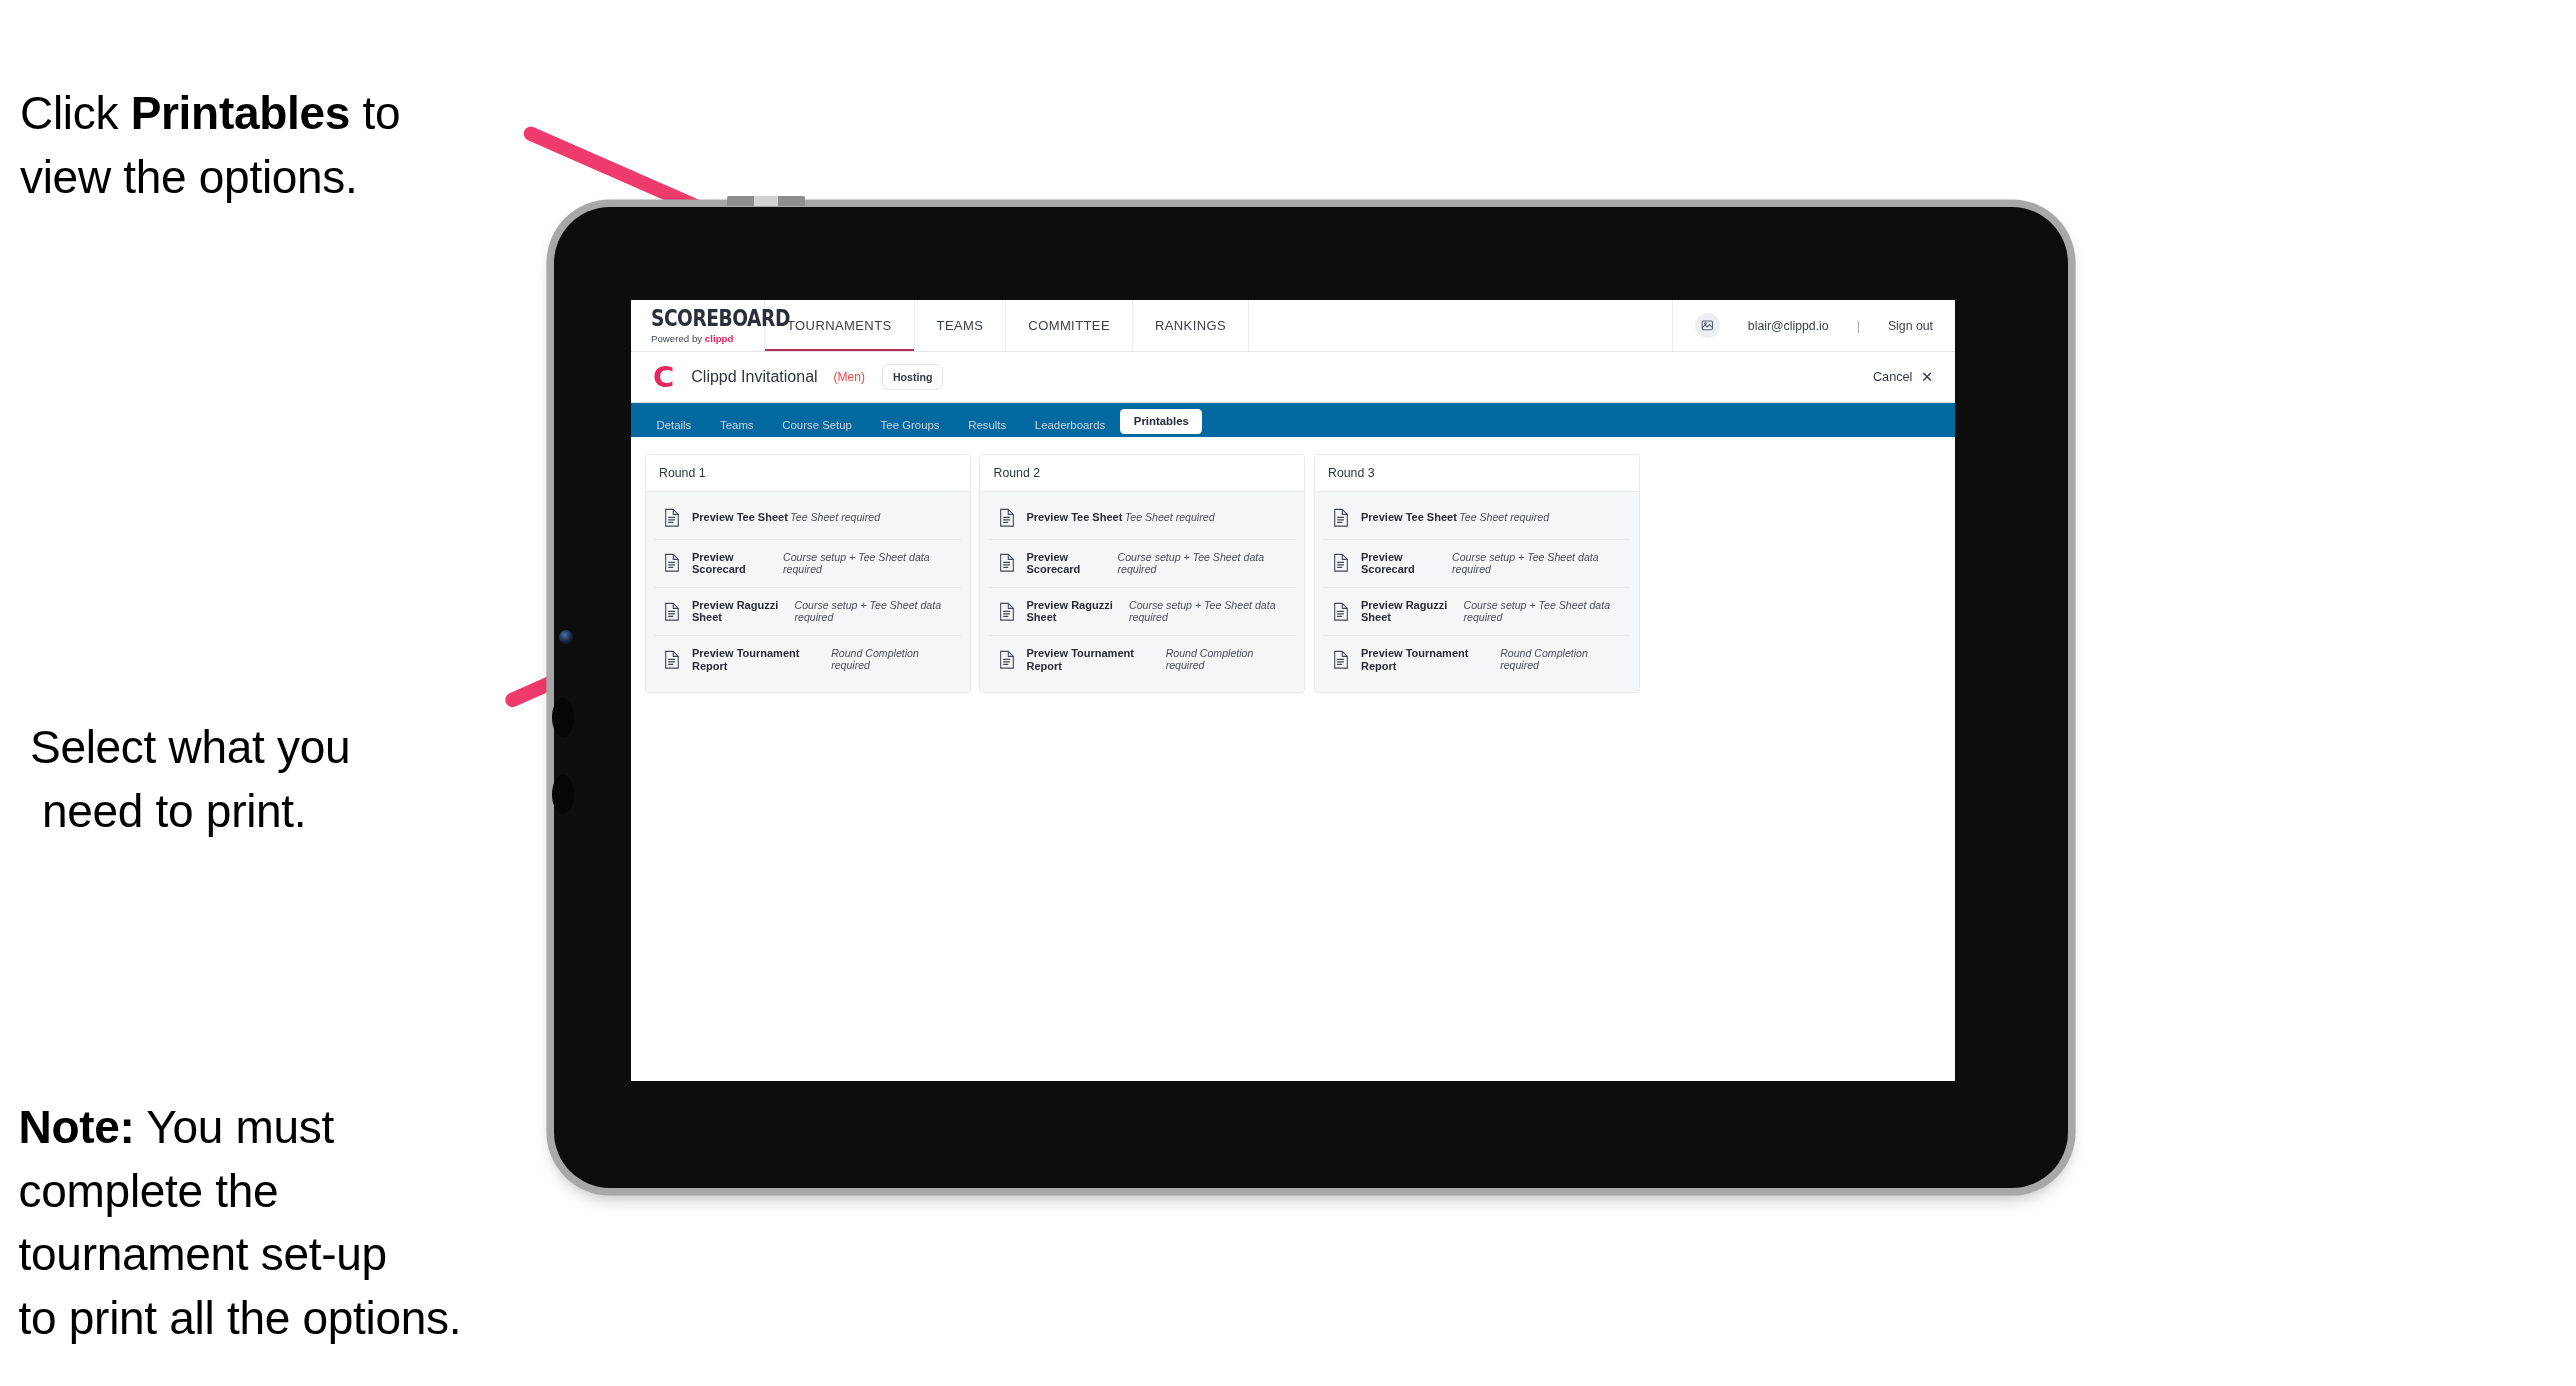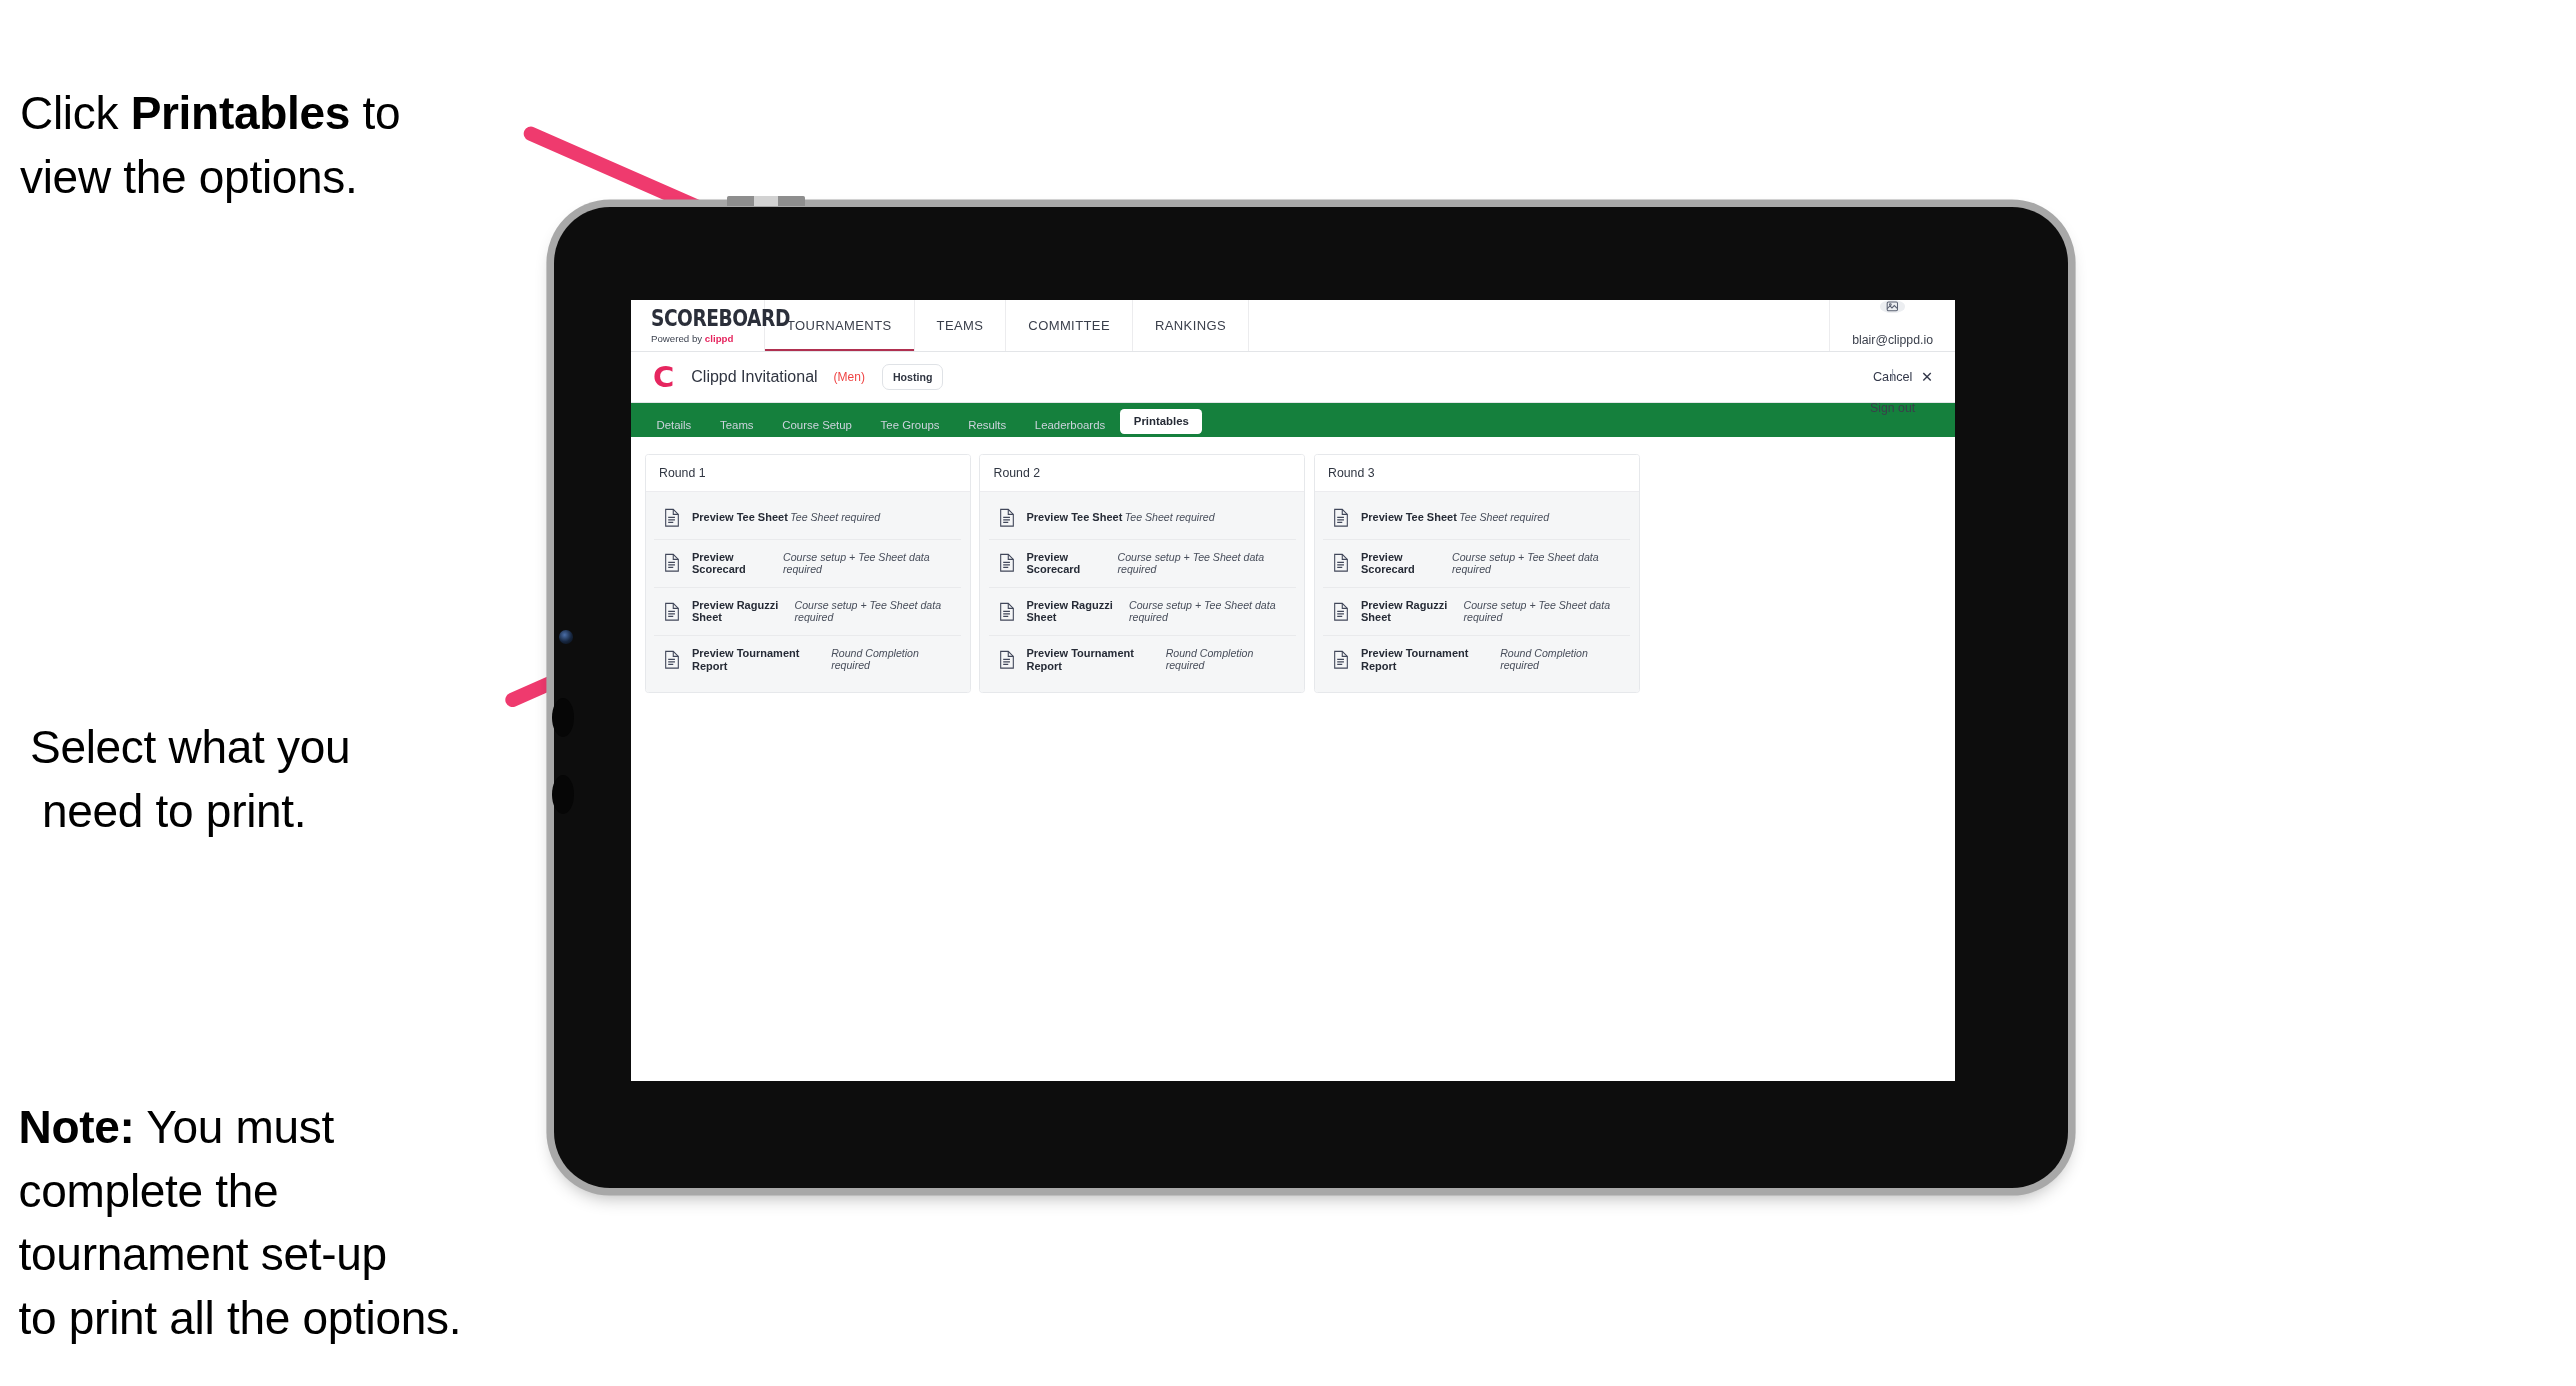--- a/index.html
+++ b/index.html
@@ -98,22 +98,22 @@
     font-size: 13px; color: #3a3f4b; letter-spacing: 0.4px;
     border-right: 0.8px solid #ececee;
     cursor: pointer; position: relative;
   }
   .navlink.active::after {
     content:""; position: absolute; left: 0; right: 0; bottom: 0;
     height: 2.5px; background: #b03050;
   }
   #topbar-spacer { flex: 1; border-right: 0.8px solid #ececee; }
   #user-area {
-    display: flex; align-items: center; gap: 20px;
-    padding: 0 22px; font-size: 12.3px; color: #3a3f4b; flex-direction: column;
+    display: flex; align-items: center; gap: 28px;
+    padding: 0 22px; font-size: 12.3px; color: #3a3f4b;
   }
   #avatar {
     width: 25px; height: 25px; border-radius: 50%;
     background: #eceef1; display: flex; align-items: center; justify-content: center;
     color: #5a6172; font-size: 12px;
   }
   #user-email { color: #3a3f4b; }
   #user-sep { color: #9aa0ad; }
   #signout { color: #3a3f4b; cursor: pointer; }
 
@@ -136,21 +136,21 @@
   }
   #eventbar-spacer { flex: 1; }
   #cancel-btn {
     display: flex; align-items: center; gap: 8.5px;
     font-size: 12.7px; color: #33384a; cursor: pointer;
   }
   #cancel-x { font-size: 14.4px; line-height: 1; }
 
   
   #tabbar {
-    height: 34px; background: #15803d;
+    height: 34px; background: #0369a1;
     display: flex; align-items: flex-end; padding-left: 12px; gap: 1.7px;
   }
   .tab {
     height: 25px; display: flex; align-items: center; padding: 0 13.5px;
     font-size: 11.4px; color: #cdd3dd; cursor: pointer;
     border-radius: 4.2px 4.2px 0 0;
   }
   .tab.active {
     background: #ffffff; color: #252a35; font-weight: 700;
     margin-bottom: 3.4px; border-radius: 4.2px;

